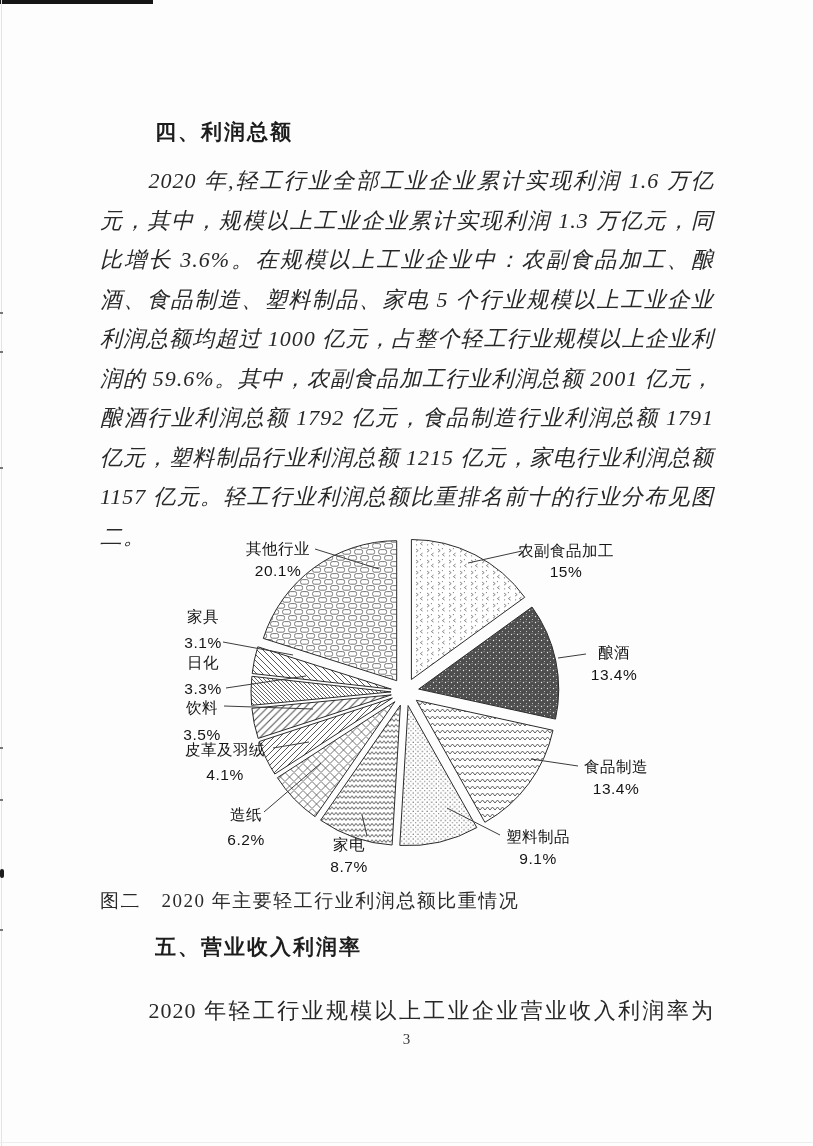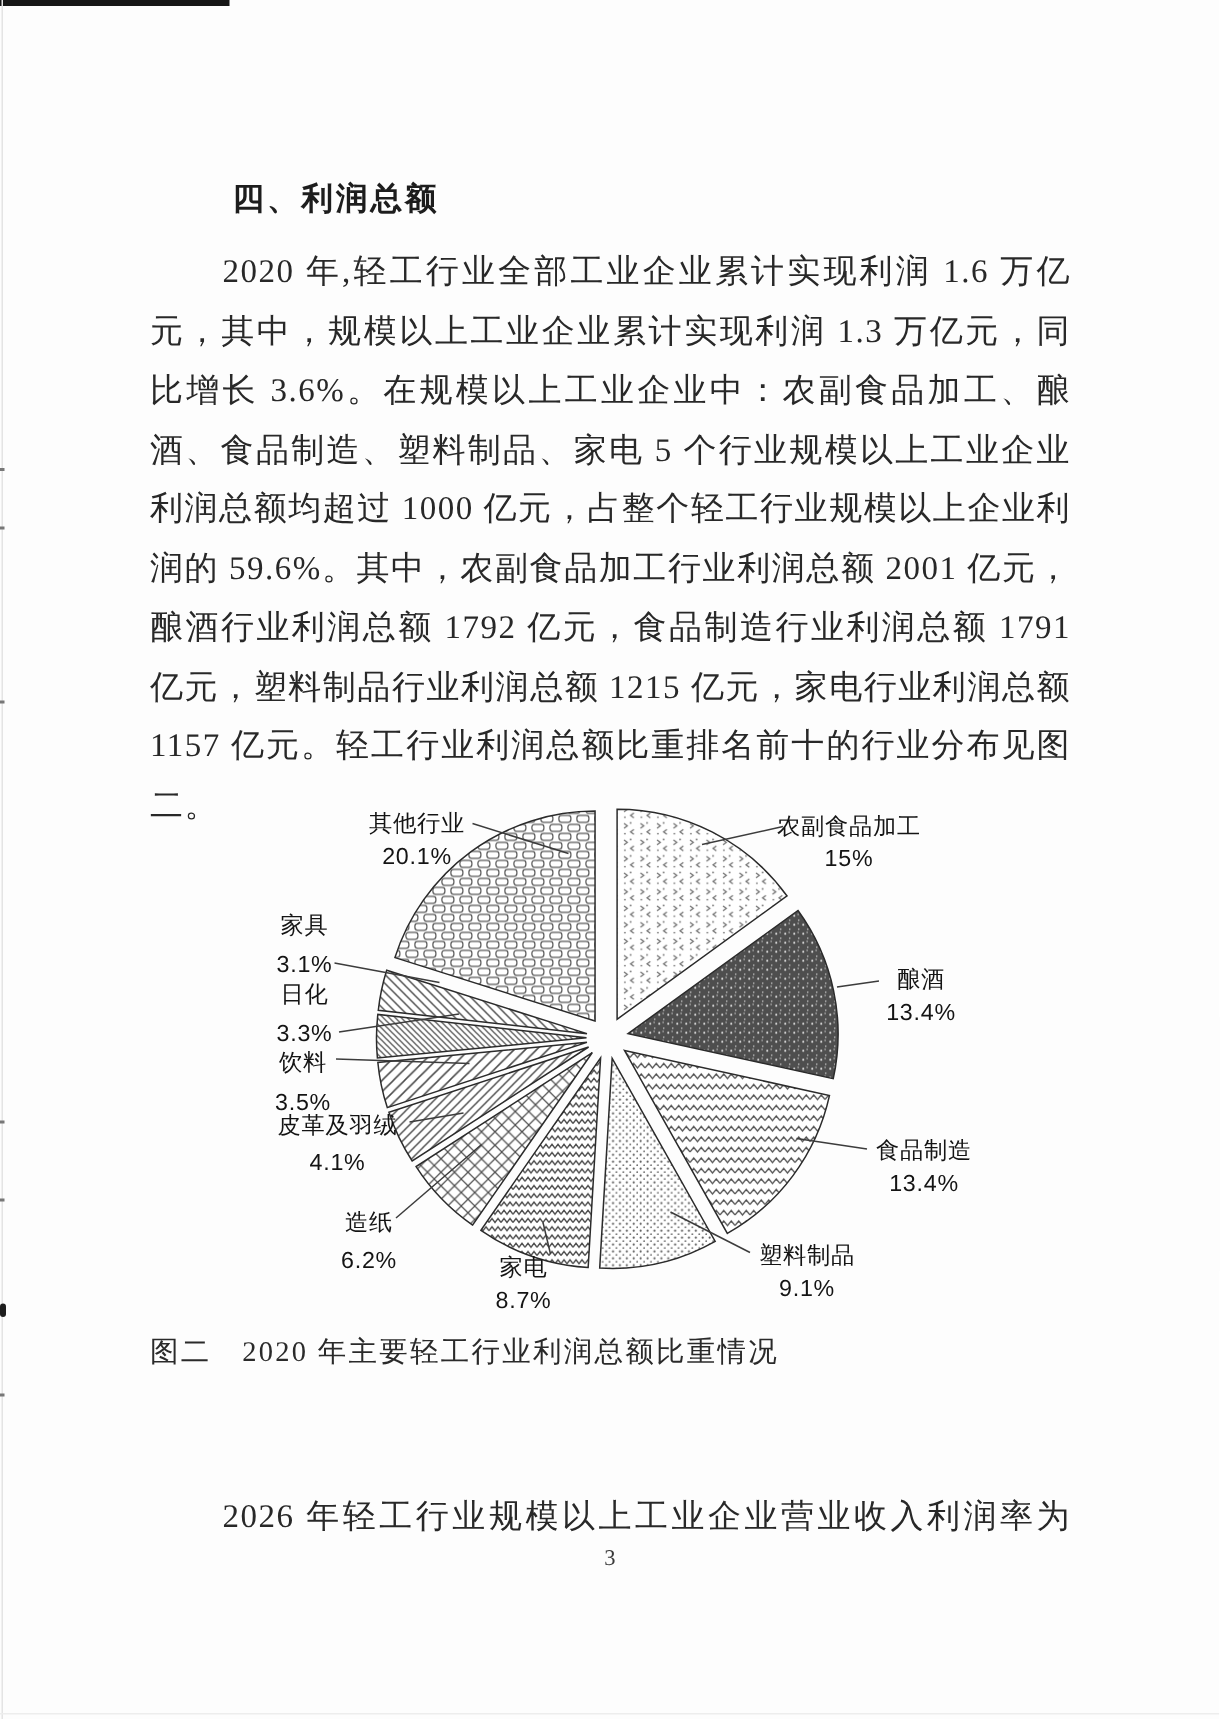--- a/index.html
+++ b/index.html
@@ -14,21 +14,21 @@
     font-weight:bold; font-size:21px; letter-spacing:2px; color:#1d1d1d;
     white-space:nowrap;
   }
   #heading4 { top:118px; }
   #heading5 { top:933px; }
   .para {
     position:absolute; left:100px; width:614px;
     font-size:22px; line-height:39.5px;
     text-align:justify; letter-spacing:1px; color:#282828;
   }
-  #para1 { top:161px; text-indent:2.2em; }
+  #para1 { top:161px; text-indent:2.2em;font-style:italic; }
   #para2 { top:991px; text-indent:2.2em; text-align-last:justify; -moz-text-align-last:justify; }
   .caption {
     position:absolute; left:100px; width:614px; top:888px;
     font-size:19px; letter-spacing:1.5px; color:#2a2a2a;
   }
   .pagenum {
     position:absolute; left:0; top:1031px; width:813px;
     text-align:center; font-size:15px; color:#3a3a3a;
   }
   .chart-wrap { position:absolute; left:150px; top:525px; width:520px; height:360px; }
@@ -161,18 +161,19 @@
         <text x="53" y="97" text-anchor="middle">家具</text>
         <text x="53" y="123" text-anchor="middle">3.1%</text>
         <line x1="165" y1="24" x2="229" y2="44" stroke="#3c3c3c" stroke-width="1"></line>
         <text x="128" y="29" text-anchor="middle">其他行业</text>
         <text x="128" y="51" text-anchor="middle">20.1%</text>
       </svg>
   </div>
 
   <div class="caption">图二　2020 年主要轻工行业利润总额比重情况</div>
 
+  <div id="heading5" class="heading">五、营业收入利润率</div>
 
-  <div id="para2" class="para">2026 年轻工行业规模以上工业企业营业收入利润率为</div>
+  <div id="para2" class="para">2020 年轻工行业规模以上工业企业营业收入利润率为</div>
 
   <div class="pagenum">3</div>
 
 </div>
 
 </body></html>

